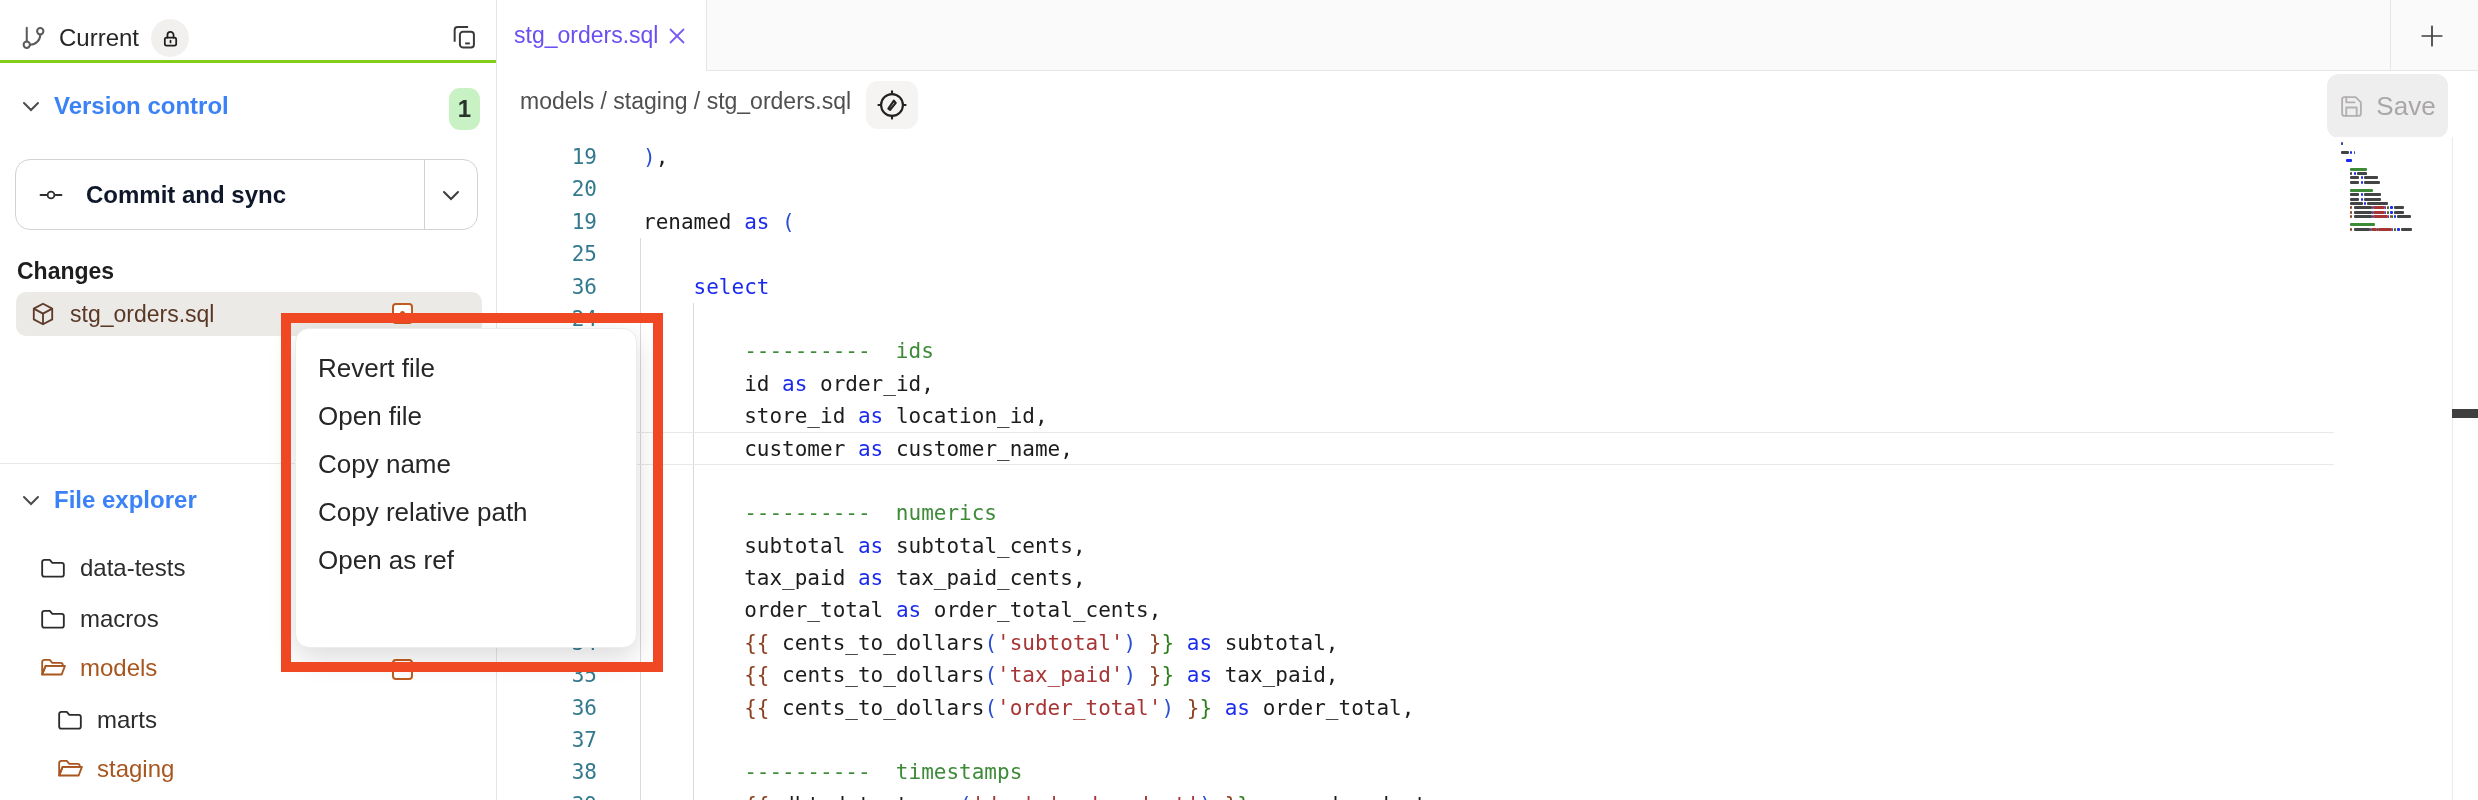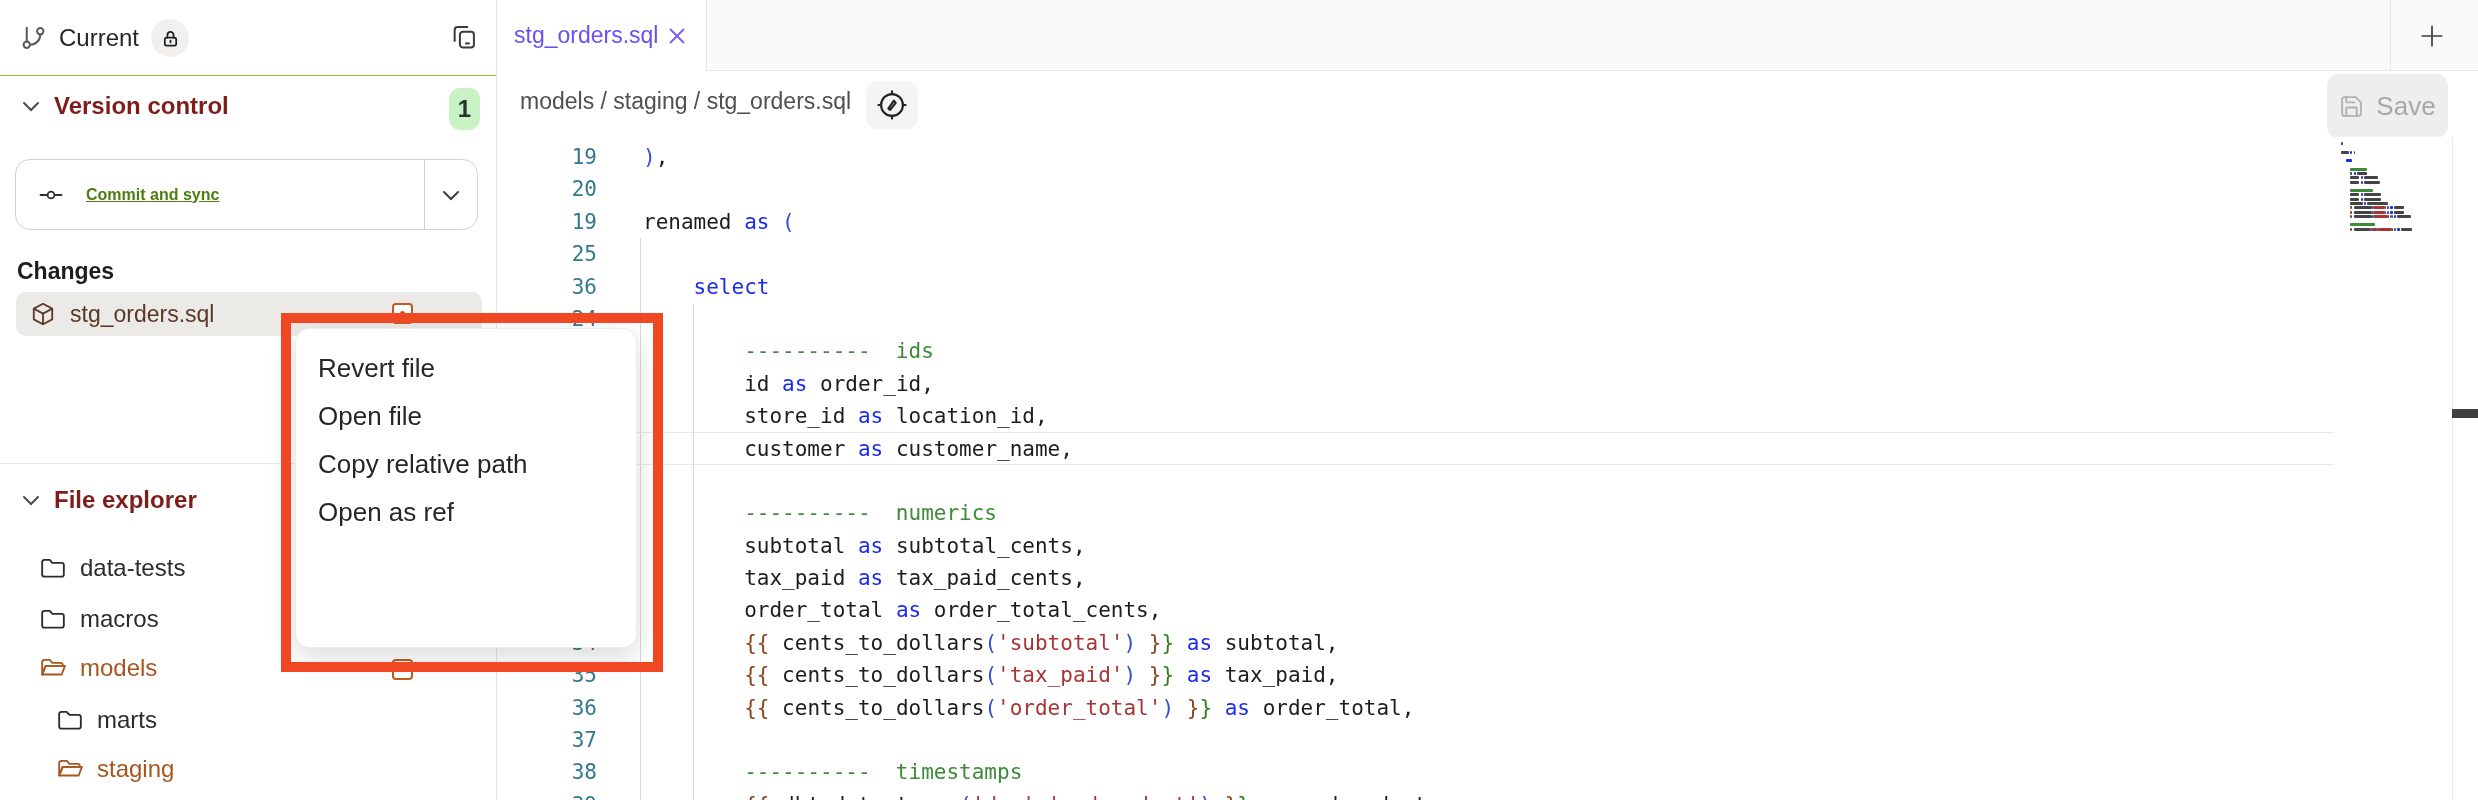--- a/index.html
+++ b/index.html
@@ -1,34 +1,34 @@
 <!DOCTYPE html>
 <html style="--annot: #ef4823; --focus: #3c66e0; --kw: #1a2bee; --br: #2d4fd2; --cm: #3d8b37; --st: #a73535; --jb: #8b4220; --jg: #2e7d1e;"><head>
 <meta charset="utf-8">
 <style>
   html,body{margin:0;padding:0;background:#ffffff;}
   #app{position:relative;width:2478px;height:800px;background:#ffffff;overflow:hidden;
        font-family:"Liberation Sans",sans-serif;color:#262626;}
   svg{display:block;}
   
   #sidebar{position:absolute;left:0;top:0;width:497px;height:800px;background:#fff;border-right:1px solid #e5e5e5;box-sizing:border-box;}
-  .sb-top{position:absolute;left:0;top:0;width:100%;height:76px;border-bottom:1px solid #84cc16;box-sizing:border-box;}
+  .sb-top{position:absolute;left:0;top:0;width:100%;height:63px;border-bottom:3px solid #84cc16;box-sizing:border-box;}
   .branch-wrap{position:absolute;left:20px;top:19px;display:flex;align-items:center;gap:12px;}
   .branch-label{font-size:24px;color:#262626;}
   .lock-badge{width:38px;height:38px;border-radius:50%;background:#f1f0ef;display:flex;align-items:center;justify-content:center;color:#1f1f1f;}
   .copy-btn{position:absolute;right:18px;top:22px;color:#3a3a3a;cursor:pointer;}
   .section-head{position:absolute;left:0;display:flex;align-items:center;gap:14px;padding-left:22px;}
-  .section-title{font-size:24px;font-weight:700;color:#7f1d1d;}
+  .section-title{font-size:24px;font-weight:700;color:#3b82f6;}
   .chev{color:#4b4b4b;}
   .vc-badge{position:absolute;right:16px;top:88px;width:31px;height:42px;border-radius:11px;background:#c9f2c4;
             display:flex;align-items:center;justify-content:center;font-size:24px;font-weight:600;color:#26322a;}
   .commit-btn{position:absolute;left:15px;top:159px;width:463px;height:71px;border:1.5px solid #d2d2d2;border-radius:15px;
               background:#fff;box-sizing:border-box;display:flex;align-items:center;cursor:pointer;}
   .commit-main{flex:1;display:flex;align-items:center;gap:18px;padding-left:18px;height:100%;}
-  .commit-label{font-size:16px;font-weight:600;color:#4d7c0f;text-decoration:underline;}
+  .commit-label{font-size:24px;font-weight:600;color:#0f172a;}
   .commit-split{width:52px;height:100%;border-left:1.5px solid #d2d2d2;display:flex;align-items:center;justify-content:center;color:#3c3c3c;}
   .changes-title{position:absolute;left:17px;top:258px;font-size:23px;font-weight:700;color:#1d1d1d;}
   .change-row{position:absolute;left:16px;top:292px;width:466px;height:44px;background:#eceae7;border-radius:10px;
               display:flex;align-items:center;gap:14px;padding-left:14px;box-sizing:border-box;cursor:pointer;}
   .change-name{font-size:23px;font-weight:500;color:#5a3826;}
   .mod-ind{position:absolute;width:17px;height:17px;border:2.5px solid #c05b1f;border-radius:4px;background:#fff;}
   .mod-ind::after{content:"";position:absolute;left:50%;top:50%;width:5px;height:5px;margin:-2.5px 0 0 -2.5px;border-radius:50%;background:#c05b1f;}
   .sb-divider{position:absolute;left:0;top:463px;width:100%;height:1px;background:#e8e8e8;}
   .fe-row{position:absolute;left:0;width:497px;height:42px;display:flex;align-items:center;cursor:pointer;}
   .fe-row .fico{flex:none;}
@@ -400,20 +400,21 @@
           </div>
         </div>
       <div class="mm-strip"></div>
       <div class="mm-marker"></div>
     </div>
   </div>
 
   <div id="ctx-menu">
       <div class="ctx-item">Revert file</div>
       <div class="ctx-item">Open file</div>
+      <div class="ctx-item">Copy name</div>
       <div class="ctx-item">Copy relative path</div>
       <div class="ctx-item">Open as ref</div>
     </div>
 
   <div class="mod-ind" style="left:392px;top:659px;z-index:5;"></div>
 
   <div id="annotation"></div>
 </div>
 
 </body></html>

